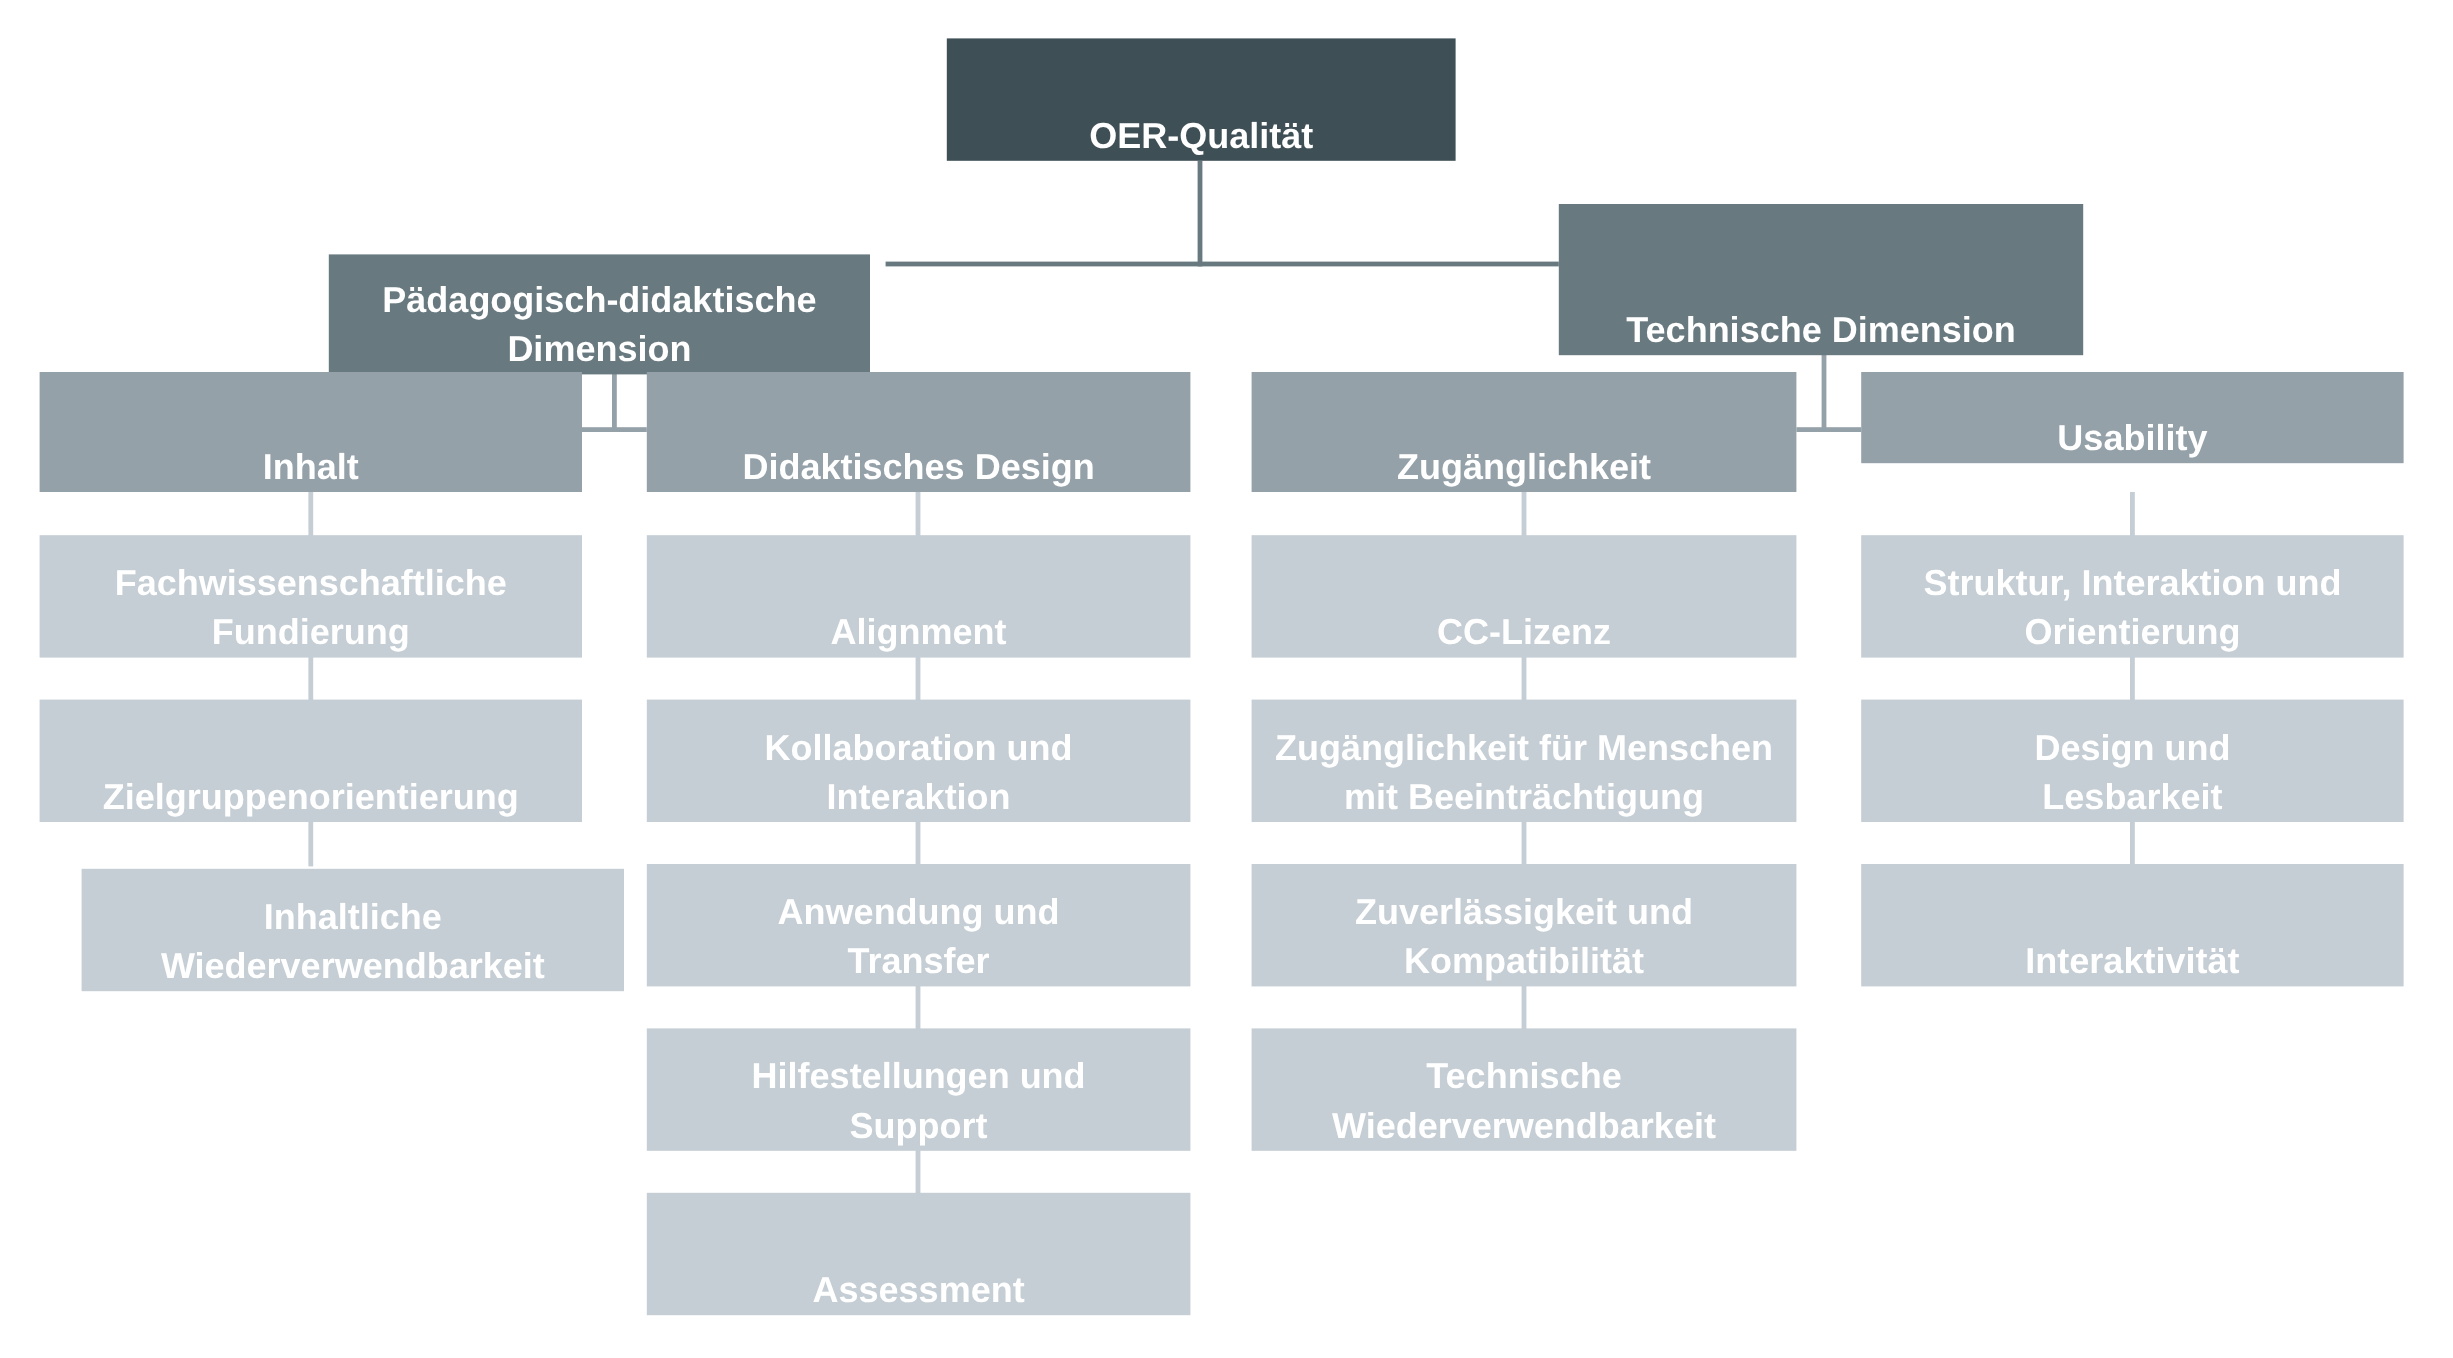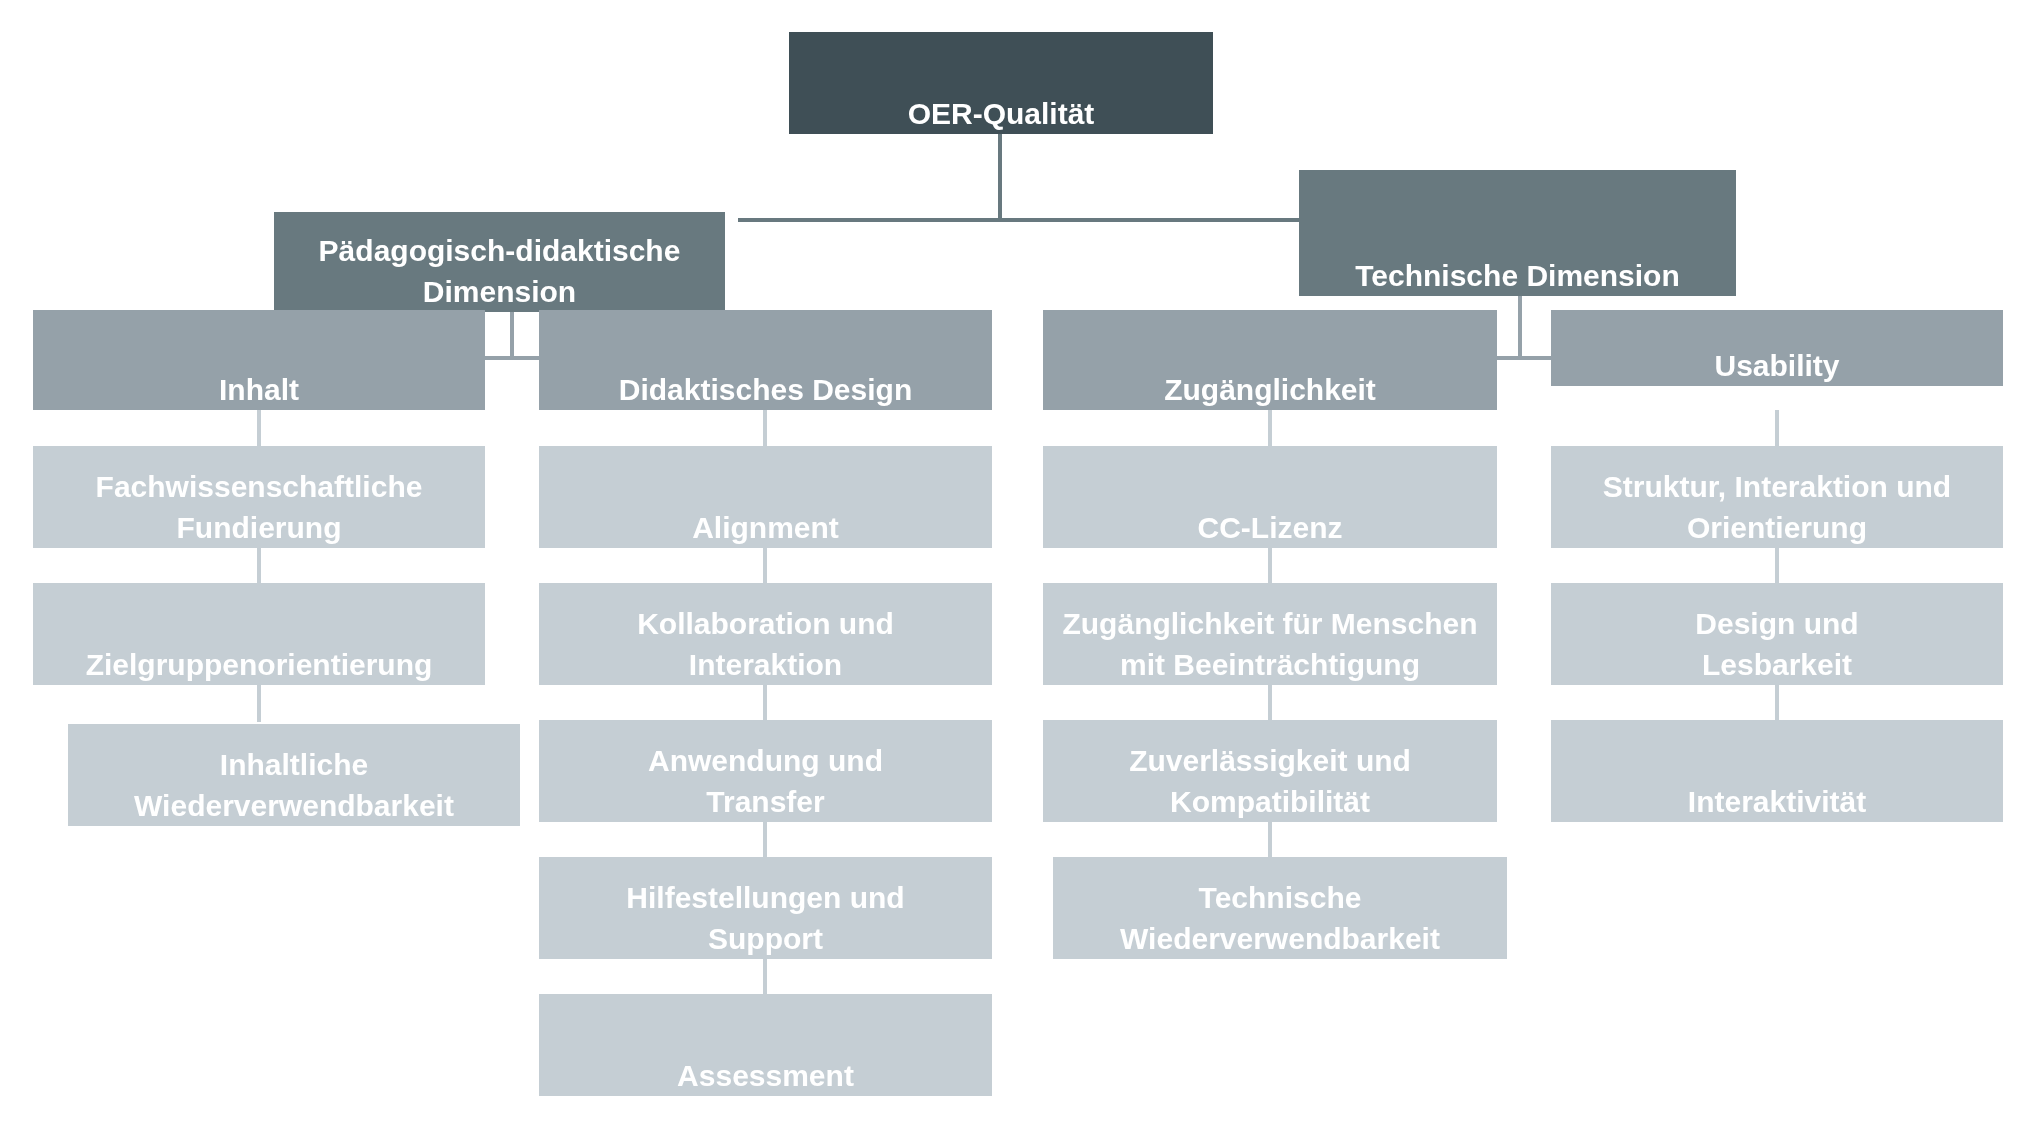--- a/index.html
+++ b/index.html
@@ -112,21 +112,21 @@
     <span class="lbl">CC-Lizenz</span>
   </div>
   <div class="node lvl-item" style="left:1043px; top:583px; width:454px; height:102px;">
     <span class="lbl">Zugänglichkeit für Menschen
 mit Beeinträchtigung</span>
   </div>
   <div class="node lvl-item" style="left:1043px; top:720px; width:454px; height:102px;">
     <span class="lbl">Zuverlässigkeit und
 Kompatibilität</span>
   </div>
-  <div class="node lvl-item" style="left:1043px; top:857px; width:454px; height:102px;margin-left:10px;">
+  <div class="node lvl-item" style="left:1043px; top:857px; width:454px; height:102px;">
     <span class="lbl">Technische
 Wiederverwendbarkeit</span>
   </div>
 
   <div class="node lvl-item" style="left:1551px; top:446px; width:452px; height:102px;">
     <span class="lbl">Struktur, Interaktion und
 Orientierung</span>
   </div>
   <div class="node lvl-item" style="left:1551px; top:583px; width:452px; height:102px;">
     <span class="lbl">Design und

